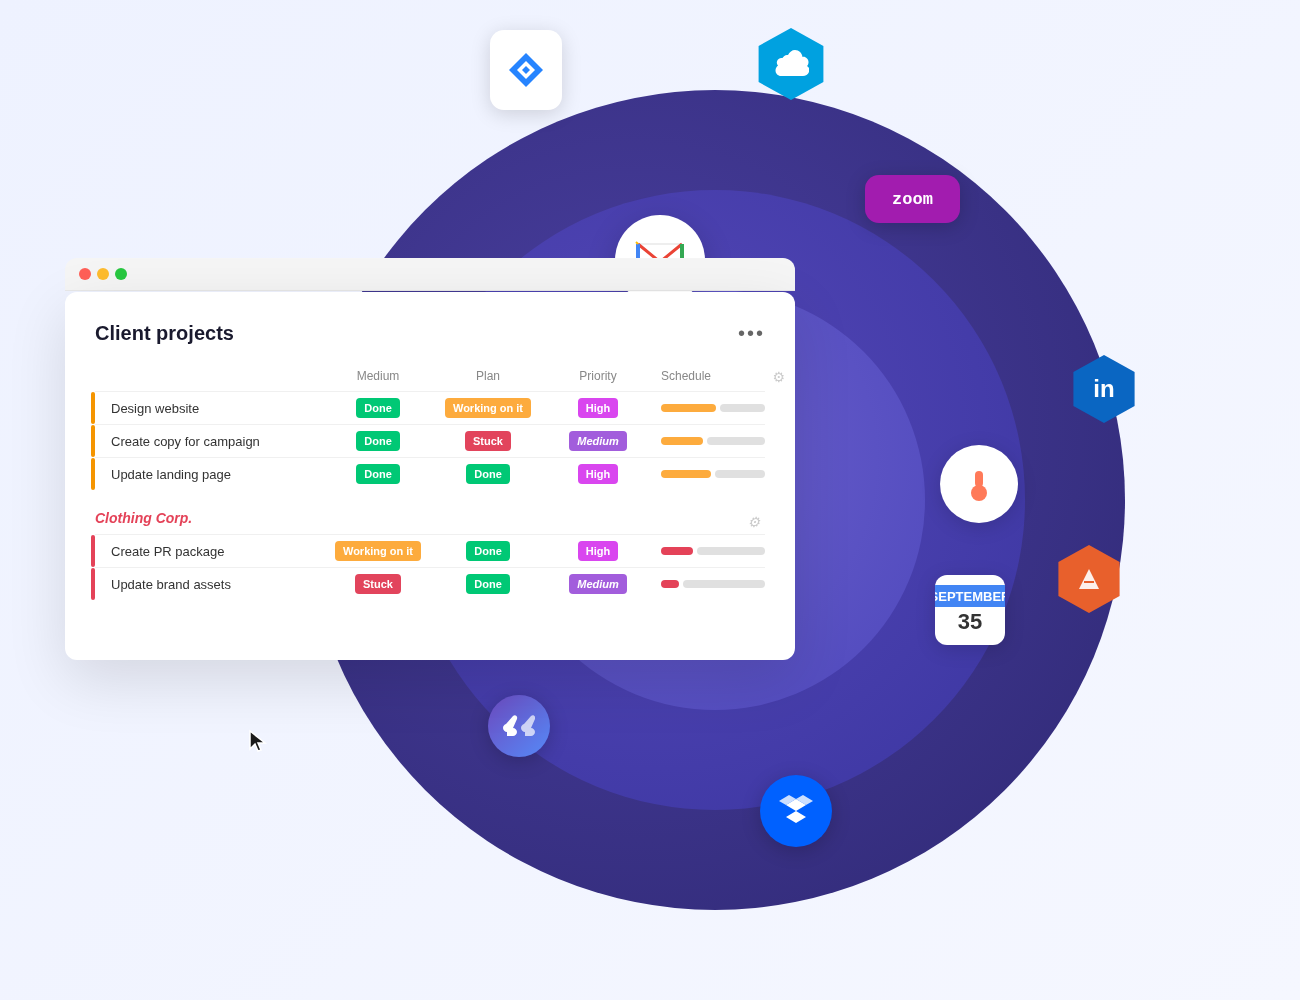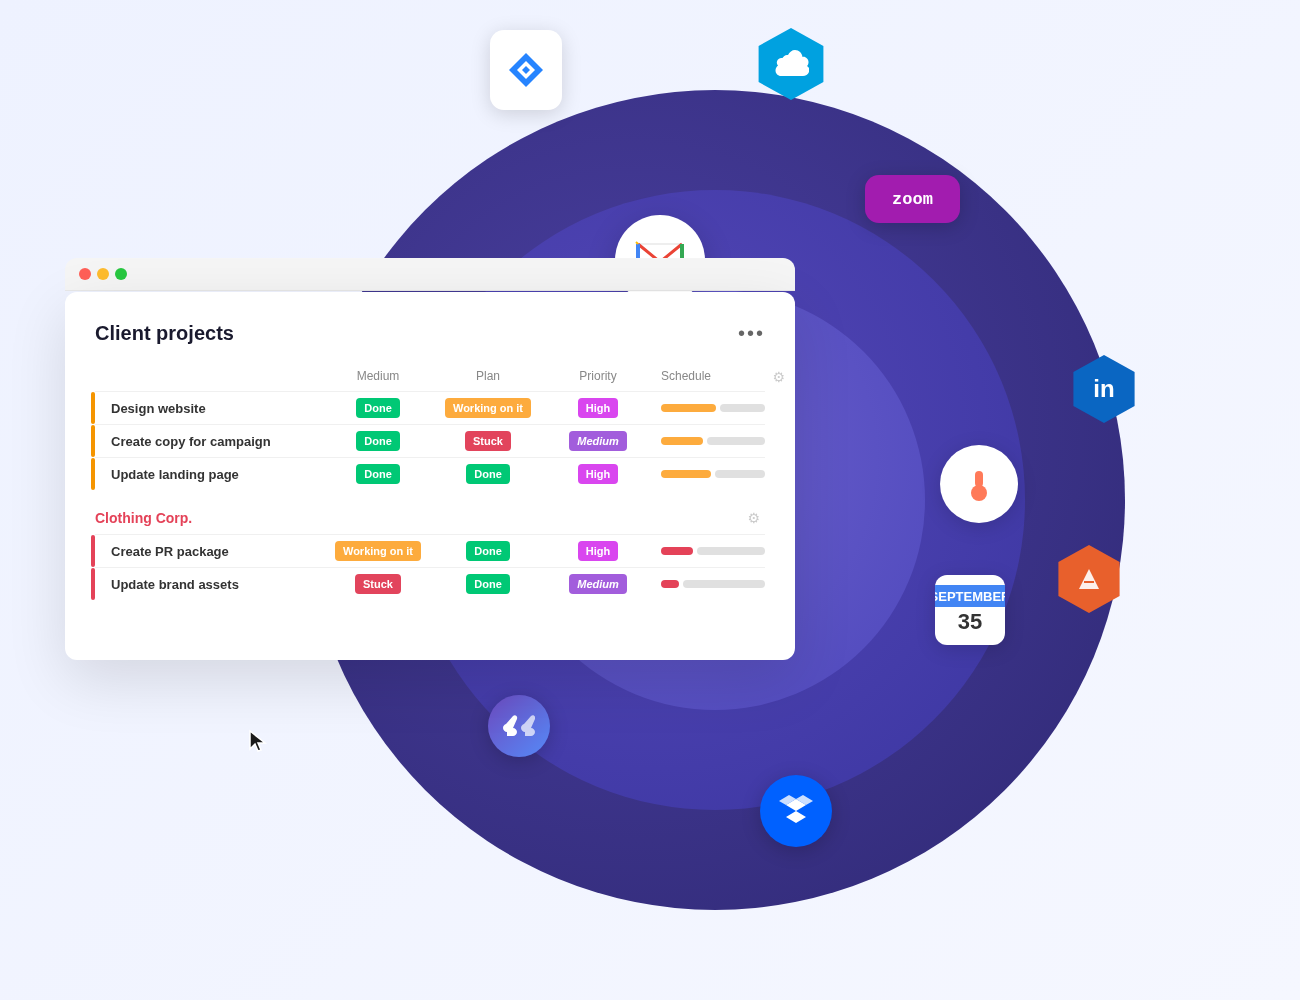--- a/index.html
+++ b/index.html
@@ -111,21 +111,20 @@
       width: 4px;
       border-radius: 2px;
     }
     .indicator-orange { background: #f59500; }
     .indicator-red { background: #e44258; }
 
     .row-name {
       font-size: 13px;
       color: #333;
       padding-left: 8px;
-      font-weight: bold;
     }
     .status-badge {
       display: flex;
       align-items: center;
       justify-content: center;
       border-radius: 4px;
       padding: 4px 8px;
       font-size: 11px;
       font-weight: 600;
       color: white;
@@ -342,21 +341,21 @@
         <span class="status-badge badge-blue">High</span>
       </div>
       <div class="schedule-bar-container">
         <div class="schedule-bar bar-filled" style="width:50px;"></div>
         <div class="schedule-bar bar-empty" style="width:50px;"></div>
       </div>
     </div>
   </div>
 
   <div class="group-section">
-    <div style="display:flex;justify-content:space-between;">
+    <div style="display:flex;justify-content:space-between;align-items:center;font-style:italic;">
       <div class="group-title group-title-red">Clothing Corp.</div>
       <span style="color:#ccc;font-size:14px;margin-right:5px;">⚙</span>
     </div>
 
     <div class="table-row">
       <div class="row-indicator indicator-red"></div>
       <span class="row-name">Create PR package</span>
       <div style="display:flex;justify-content:center;">
         <span class="status-badge badge-orange">Working on it</span>
       </div>

